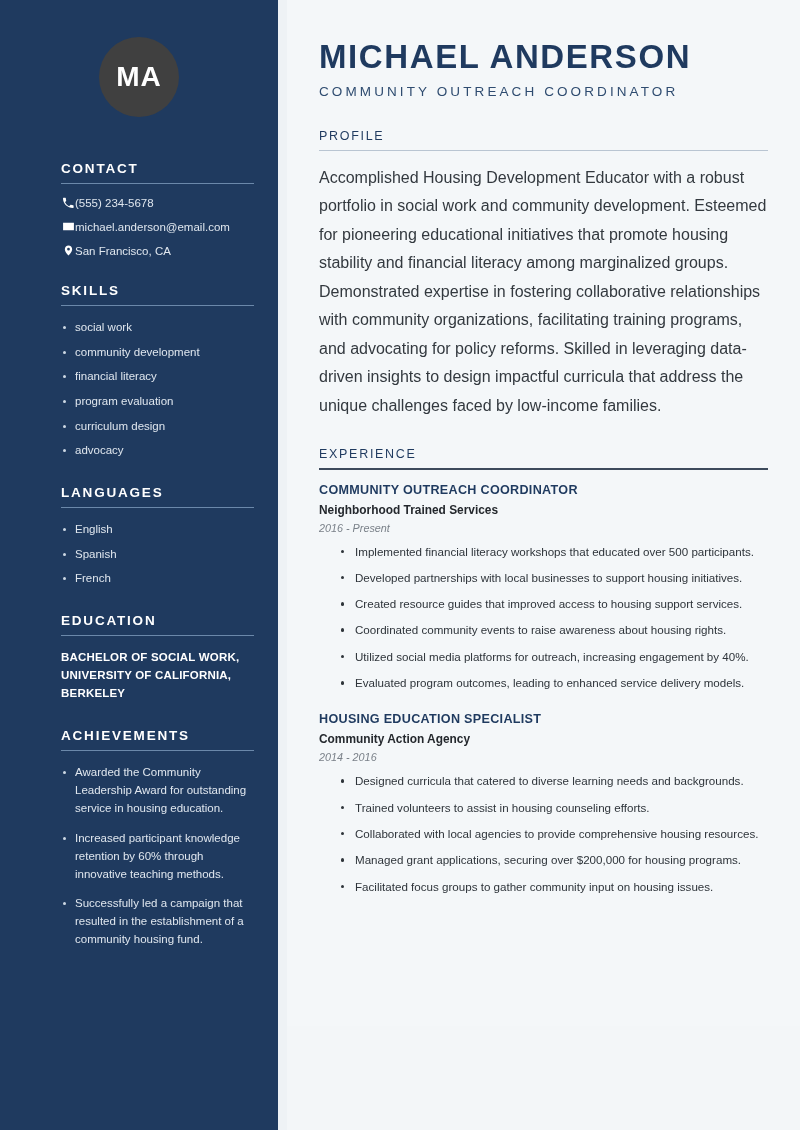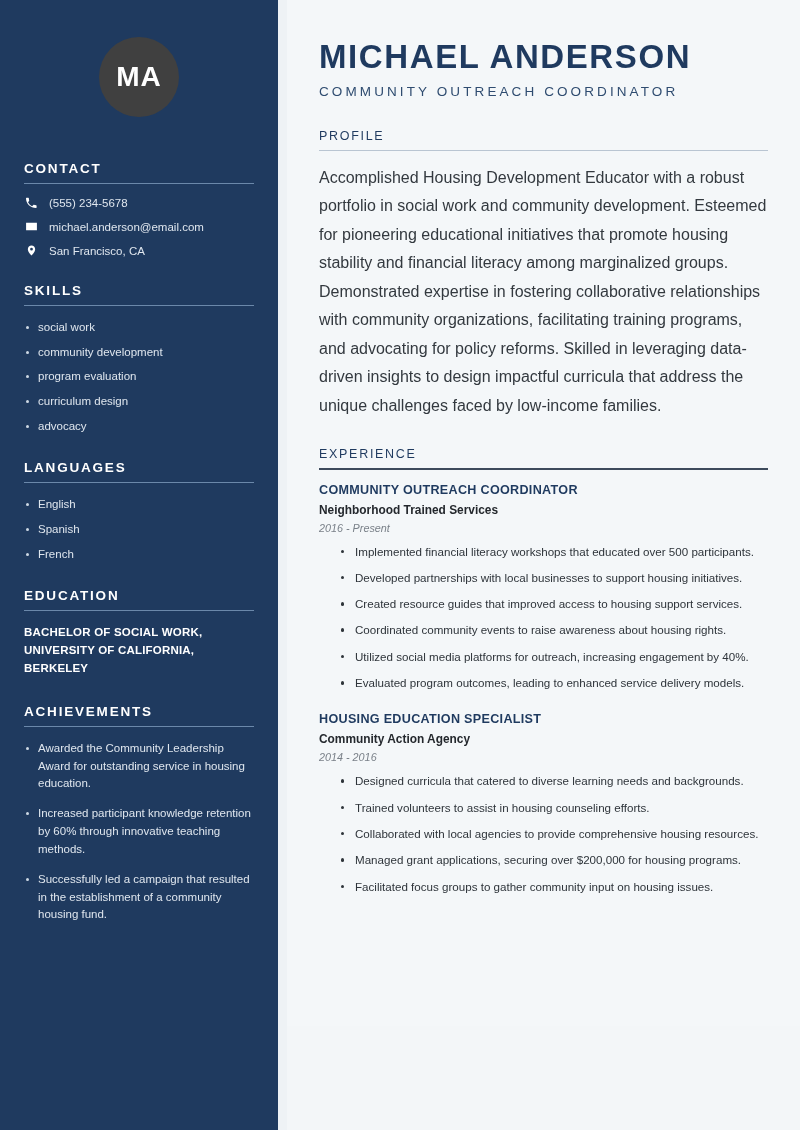--- a/index.html
+++ b/index.html
@@ -51,41 +51,41 @@
     display: flex;
     align-items: center;
     justify-content: center;
     font-size: 28px;
     font-weight: bold;
     letter-spacing: 1px;
   }
 
   .side-section {
     margin-bottom: 26px;
+    margin-left: 37px;
   }
 
   .side-heading {
     font-size: 13.5px;
     font-weight: bold;
     letter-spacing: 1.8px;
     color: #ffffff;
     padding-bottom: 7px;
   }
 
   .side-rule {
     height: 1px;
     background: #6b88aa;
     margin-bottom: 13px;
   }
 
   
   .contact-row {
     display: flex;
     align-items: center;
-    gap: 11px;
     margin-bottom: 11px;
     font-size: 11.5px;
     color: #dfe6ee;
   }
 
   .contact-row .ico {
     width: 14px;
     min-width: 14px;
     display: flex;
     align-items: center;
@@ -272,20 +272,21 @@
       <span>San Francisco, CA</span>
     </div>
   </section>
 
   <section class="side-section">
     <div class="side-heading">SKILLS</div>
     <div class="side-rule"></div>
     <ul class="side-list">
       <li>social work</li>
       <li>community development</li>
+      <li>financial literacy</li>
       <li>program evaluation</li>
       <li>curriculum design</li>
       <li>advocacy</li>
     </ul>
   </section>
 
   <section class="side-section">
     <div class="side-heading">LANGUAGES</div>
     <div class="side-rule"></div>
     <ul class="side-list">

